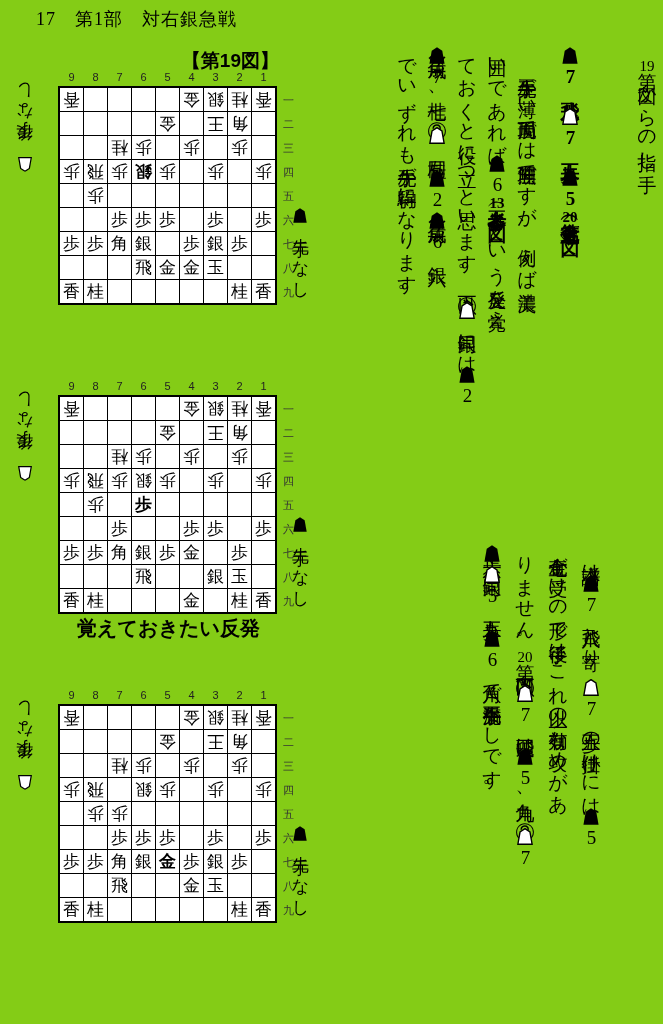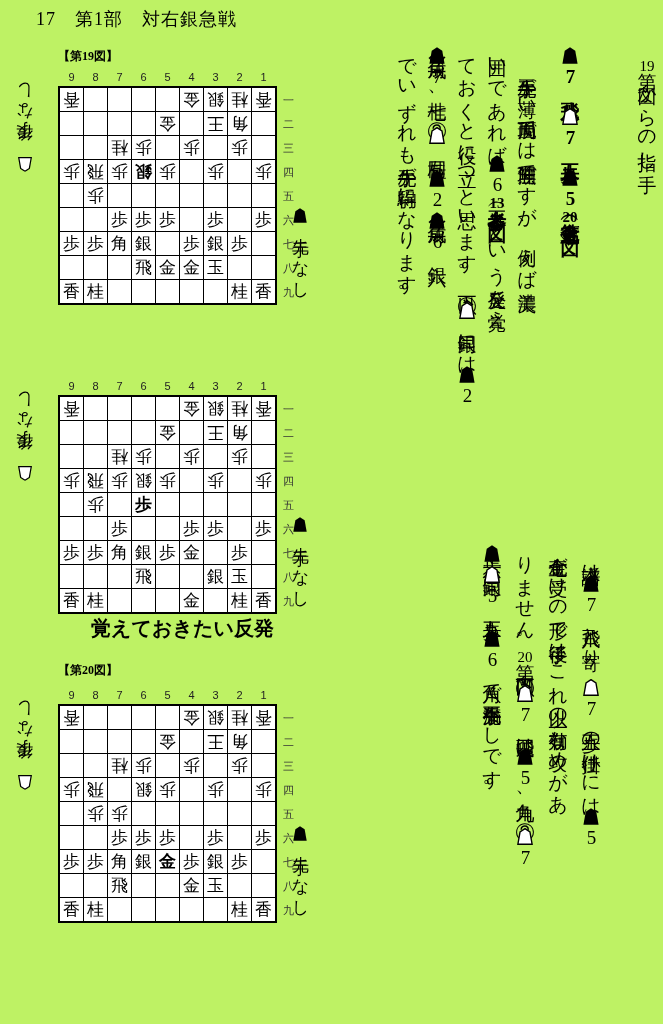--- a/index.html
+++ b/index.html
@@ -1,39 +1,39 @@
 <!DOCTYPE html>
 <html><head>
 <meta charset="utf-8">
 <style>
   html,body{margin:0;padding:0;background:#fff;}
-  .page{position:relative;width:663px;height:1024px;background:#bef264;color:#000;
+  .page{position:relative;width:663px;height:1024px;background:#84cc16;color:#000;
         font-family:"Liberation Serif","DejaVu Serif",serif;overflow:hidden;}
   .hdr{position:absolute;left:36px;top:7px;font-size:18px;letter-spacing:1px;white-space:pre;}
 
   .diagram{position:absolute;left:0;width:352px;}
   #d0{top:48px;height:282px;}
   #d1{top:352px;height:302px;}
   #d2{top:662px;height:276px;}
-  .dcap{position:absolute;left:58px;width:221px;top:0;text-align:left;
-        font-family:Liberation Serif, serif;font-weight:bold;font-size:12px;}
+  .dcap{position:absolute;left:58px;width:221px;top:0;text-align:right;
+        font-family:Liberation Sans, sans-serif;font-weight:bold;font-size:19px;}
   .files{position:absolute;left:60px;display:grid;grid-template-columns:repeat(9,23px);gap:1px;
          font-size:11px;text-align:center;color:#222;font-family:"Liberation Sans",sans-serif;}
   .board{position:absolute;left:58px;border:2px solid #000;background:#000;
          display:grid;grid-template-columns:repeat(9,23px);grid-auto-rows:23px;gap:1px;}
   .cell{background:#fff;display:flex;align-items:center;justify-content:center;font-size:17px;line-height:1;}
   .pc{display:block;}
   .pc.g{transform:rotate(180deg);}
   .pc.b{font-weight:bold;font-family:"Liberation Sans","DejaVu Sans",sans-serif;}
   .ranks{position:absolute;left:283px;font-size:11px;color:#333;}
   .ranks div{height:24px;display:flex;align-items:center;}
   .hand{position:absolute;writing-mode:vertical-rl;text-orientation:upright;
         font-size:17px;line-height:1;letter-spacing:2px;}
   .hand.ghand{transform:rotate(180deg);}
-  .fnote{position:absolute;left:72px;width:221px;text-align:center;
+  .fnote{position:absolute;left:58px;width:221px;text-align:center;
          font-family:"Liberation Sans","DejaVu Sans",sans-serif;font-weight:bold;font-size:20px;}
 
   #d0 .files{top:23px;} #d0 .board{top:38px;} #d0 .ranks{top:40px;}
   #d0 .ghand{left:16px;top:41px;} #d0 .shand{left:292px;top:158px;}
   #d1 .files{top:28px;} #d1 .board{top:43px;} #d1 .ranks{top:45px;}
   #d1 .ghand{left:16px;top:46px;} #d1 .shand{left:292px;top:163px;}
   #d1 .fnote{top:263px;}
   #d2 .files{top:27px;} #d2 .board{top:42px;} #d2 .ranks{top:44px;}
   #d2 .ghand{left:16px;top:45px;} #d2 .shand{left:292px;top:162px;}
 
@@ -442,21 +442,20 @@
     <div class="hand ghand"><span class="pico small"><svg viewBox="0 0 100 110">
             <polygon points="50,4 82,25 96,105 4,105 18,25" fill="#fff" stroke="#000" stroke-width="9"></polygon>
           </svg></span><span>後手</span><span>　</span><span>なし</span></div>
     <div class="hand shand"><span class="pico small"><svg viewBox="0 0 100 110">
             <polygon points="50,2 84,24 99,108 1,108 16,24" fill="#000"></polygon>
           </svg></span><span>先手</span><span>　</span><span>なし</span></div>
     <div class="fnote">覚えておきたい反発</div>
   </div>
 
   <div class="diagram" id="d2">
-    <div class="dcap">【第20図】</div>
     <div class="files">
         <div>9</div>
         <div>8</div>
         <div>7</div>
         <div>6</div>
         <div>5</div>
         <div>4</div>
         <div>3</div>
         <div>2</div>
         <div>1</div>

